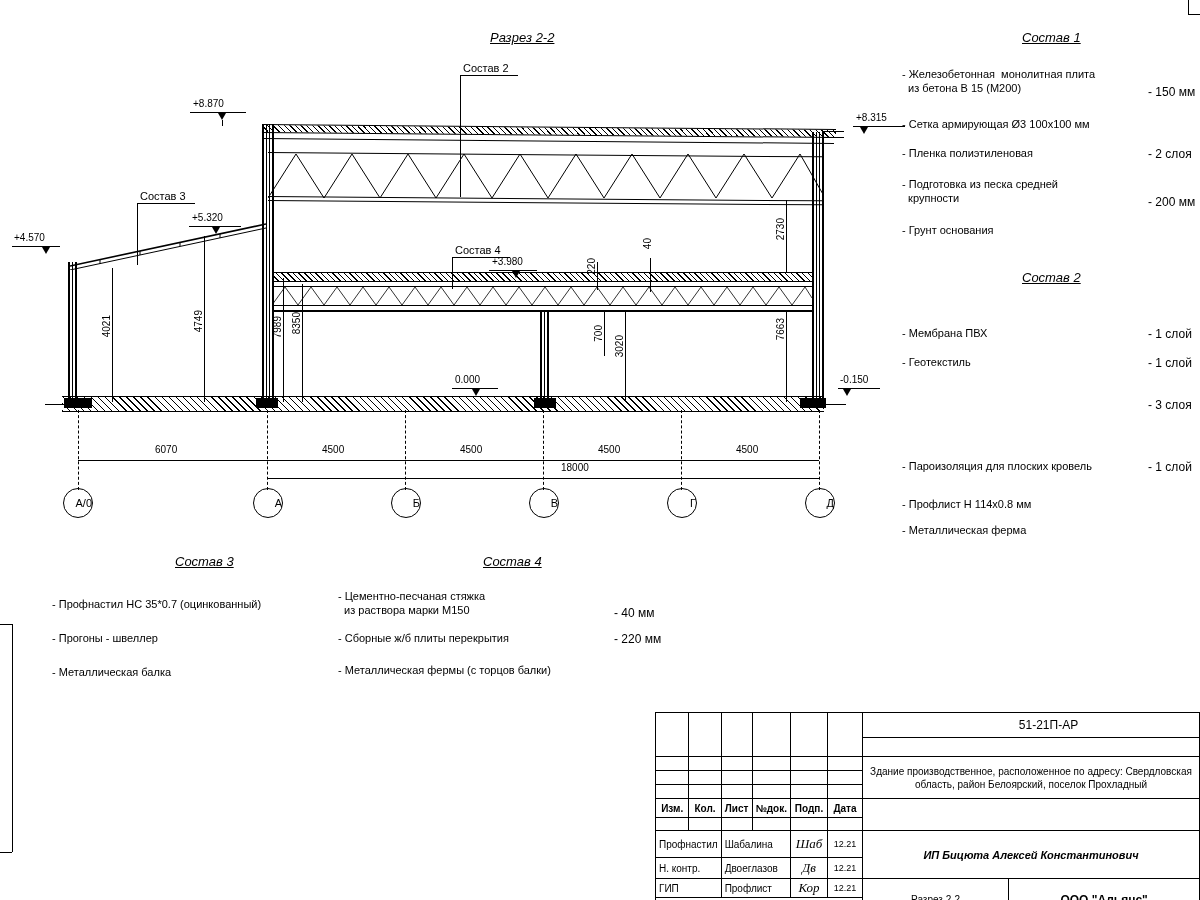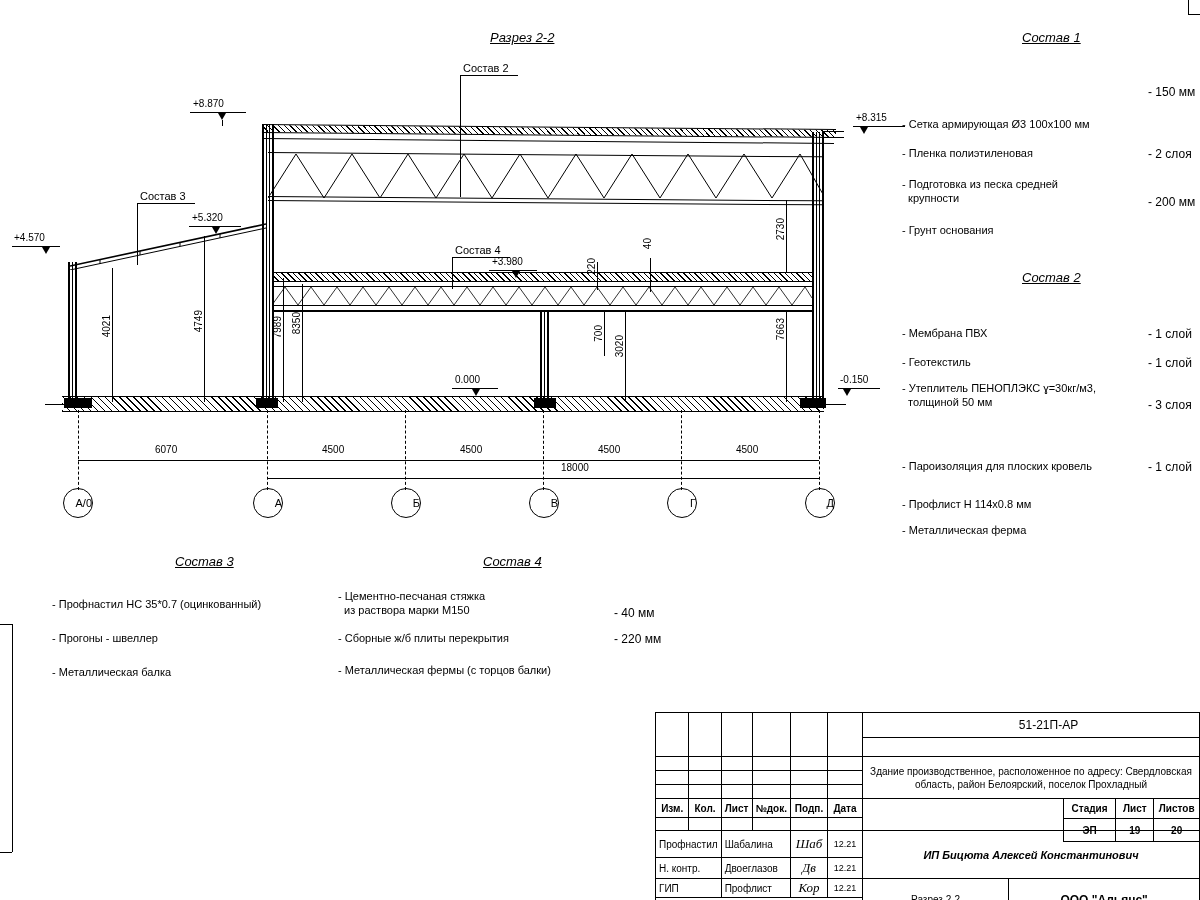--- a/index.html
+++ b/index.html
@@ -203,36 +203,36 @@
       <span>В</span>
     </div>
   <div class="circ" style="left:667px;top:488px;width:28px;height:28px;">
       <span>Г</span>
     </div>
   <div class="circ" style="left:805px;top:488px;width:28px;height:28px;">
       <span>Д</span>
     </div>
 
   <div class="abs ttl-b" style="left:1022px;top:30px;">Состав 1</div>
+  <div class="abs spec-item" style="left:902px;top:68px;white-space:pre;">- Железобетонная  монолитная плита
+  из бетона В 15 (М200)</div>
   <div class="abs spec-val" style="left:1148px;top:85px;">- 150 мм</div>
   <div class="abs spec-item" style="left:902px;top:118px;white-space:pre;">- Сетка армирующая Ø3 100х100 мм</div>
   <div class="abs spec-item" style="left:902px;top:147px;white-space:pre;">- Пленка полиэтиленовая</div>
   <div class="abs spec-val" style="left:1148px;top:147px;">- 2 слоя</div>
   <div class="abs spec-item" style="left:902px;top:178px;white-space:pre;">- Подготовка из песка средней
   крупности</div>
   <div class="abs spec-val" style="left:1148px;top:195px;">- 200 мм</div>
   <div class="abs spec-item" style="left:902px;top:224px;white-space:pre;">- Грунт основания</div>
 
   <div class="abs ttl-b" style="left:1022px;top:270px;">Состав 2</div>
   <div class="abs spec-item" style="left:902px;top:327px;white-space:pre;">- Мембрана ПВХ</div>
   <div class="abs spec-val" style="left:1148px;top:327px;">- 1 слой</div>
   <div class="abs spec-item" style="left:902px;top:356px;white-space:pre;">- Геотекстиль</div>
   <div class="abs spec-val" style="left:1148px;top:356px;">- 1 слой</div>
-  <div class="abs spec-item" style="left:902px;top:382px;white-space:pre;">- Утеплитель ПЕНОПЛЭКС ɣ=30кг/м3,
-  толщиной 50 мм</div>
   <div class="abs spec-val" style="left:1148px;top:398px;">- 3 слоя</div>
   <div class="abs spec-item" style="left:902px;top:460px;white-space:pre;">- Пароизоляция для плоских кровель</div>
   <div class="abs spec-val" style="left:1148px;top:460px;">- 1 слой</div>
   <div class="abs spec-item" style="left:902px;top:498px;white-space:pre;">- Профлист Н 114х0.8 мм</div>
   <div class="abs spec-item" style="left:902px;top:524px;white-space:pre;">- Металлическая ферма</div>
 
   <div class="abs ttl-b" style="left:175px;top:554px;">Состав 3</div>
   <div class="abs spec-item" style="left:52px;top:598px;white-space:pre;">- Профнастил НС 35*0.7 (оцинкованный)</div>
   <div class="abs spec-item" style="left:52px;top:632px;white-space:pre;">- Прогоны - швеллер</div>
   <div class="abs spec-item" style="left:52px;top:666px;white-space:pre;">- Металлическая балка</div>
@@ -323,30 +323,14 @@
         <td colspan="2" rowspan="2" style="width:172px;">Разрез 2-2</td>
         <td colspan="2" rowspan="2" style="width:218px;font-weight:bold;font-size:12px;">ООО "Альянс"</td>
       </tr>
       <tr>
         <td colspan="6" style="height:20px;"></td>
       </tr>
     </tbody>
       </table>
   </div>
 
-  <div class="abs" style="left:1063px;top:798px;">
-    <table class="stamp">
-      <tbody>
-          <tr>
-        <td style="width:56px;height:17px;font-weight:bold;">Стадия</td>
-        <td style="width:40px;font-weight:bold;">Лист</td>
-        <td style="width:42px;font-weight:bold;">Листов</td>
-      </tr>
-      <tr>
-        <td style="height:20px;font-weight:bold;">ЭП</td>
-        <td style="font-weight:bold;">19</td>
-        <td style="font-weight:bold;">20</td>
-      </tr>
-    </tbody>
-      </table>
-  </div>
 
 </div>
 
 </body></html>

